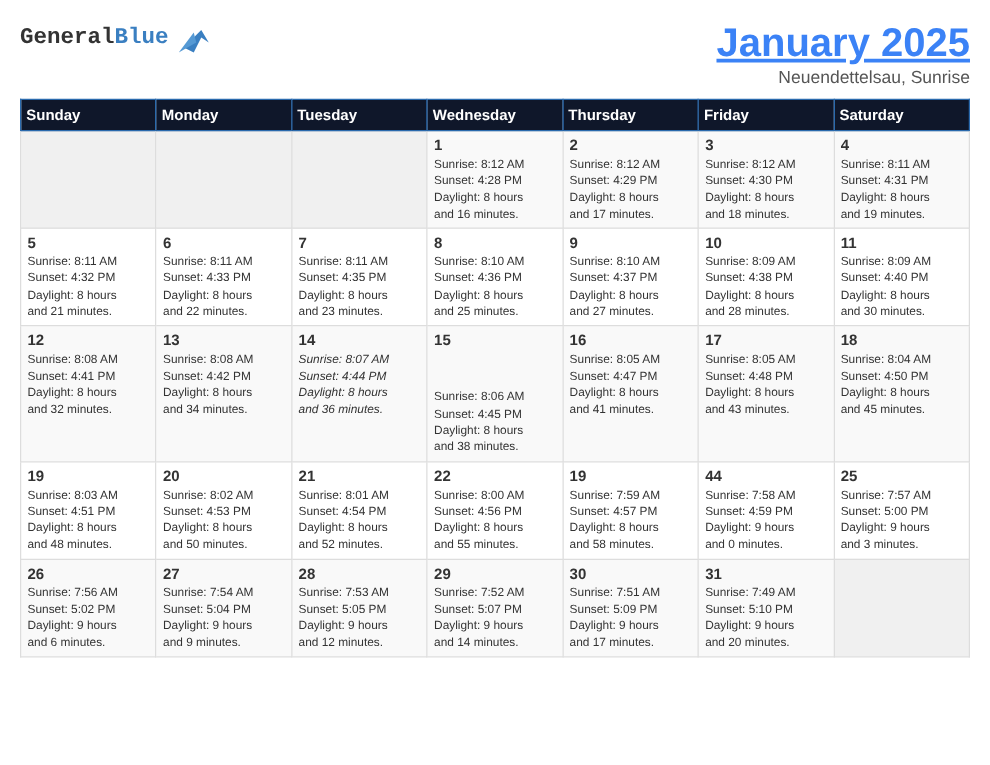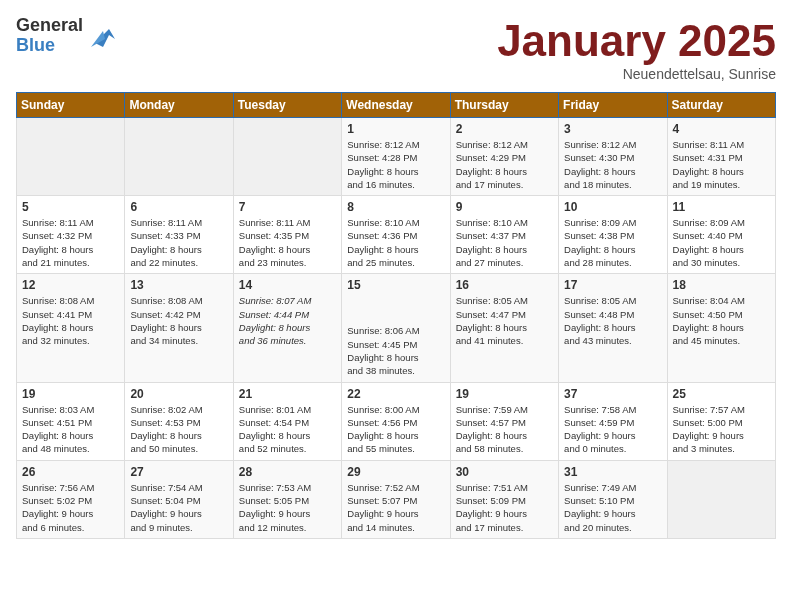--- a/index.html
+++ b/index.html
@@ -15,57 +15,59 @@
       justify-content: space-between;
       align-items: flex-start;
       margin-bottom: 10px;
     }
     .logo {
       display: flex;
       align-items: center;
     }
     .logo-text {
       display: flex;
-      flex-direction: column;
+      flex-direction: row;
       line-height: 1.1;
+      font-family: Liberation Mono, monospace;
     }
     .logo-general {
       font-size: 18px;
       font-weight: bold;
       color: #333;
     }
     .logo-blue {
       font-size: 18px;
       font-weight: bold;
       color: #3a7fc1;
     }
     .logo-icon {
       width: 30px;
       height: 30px;
       margin-left: 4px;
     }
     .title-block {
       text-align: right;
     }
     .month-title {
-      font-size: 44px;
-      font-weight: bold;
-      color: #7f1d1d;
+      font-size: 32px;
+      font-weight: bold;
+      color: #3b82f6;
+      text-decoration: underline;
     }
     .location {
       font-size: 14px;
       color: #555;
     }
     .calendar {
       width: 100%;
       border-collapse: collapse;
       border: 1px solid #ccc;
     }
     .calendar th {
-      background-color: #a16207;
+      background-color: #0f172a;
       color: #fff;
       font-size: 12px;
       font-weight: bold;
       padding: 5px 4px;
       text-align: left;
       border: 1px solid #2a6aad;
     }
     .calendar td {
       vertical-align: top;
       padding: 4px 5px;
@@ -295,21 +297,21 @@
 and 55 minutes.</div>
         </td>
         <td>
           <span class="day-num">19</span>
           <div class="day-info" style="white-space: pre-line;">Sunrise: 7:59 AM
 Sunset: 4:57 PM
 Daylight: 8 hours
 and 58 minutes.</div>
         </td>
         <td>
-          <span class="day-num">37</span>
+          <span class="day-num">44</span>
           <div class="day-info" style="white-space: pre-line;">Sunrise: 7:58 AM
 Sunset: 4:59 PM
 Daylight: 9 hours
 and 0 minutes.</div>
         </td>
         <td>
           <span class="day-num">25</span>
           <div class="day-info" style="white-space: pre-line;">Sunrise: 7:57 AM
 Sunset: 5:00 PM
 Daylight: 9 hours

